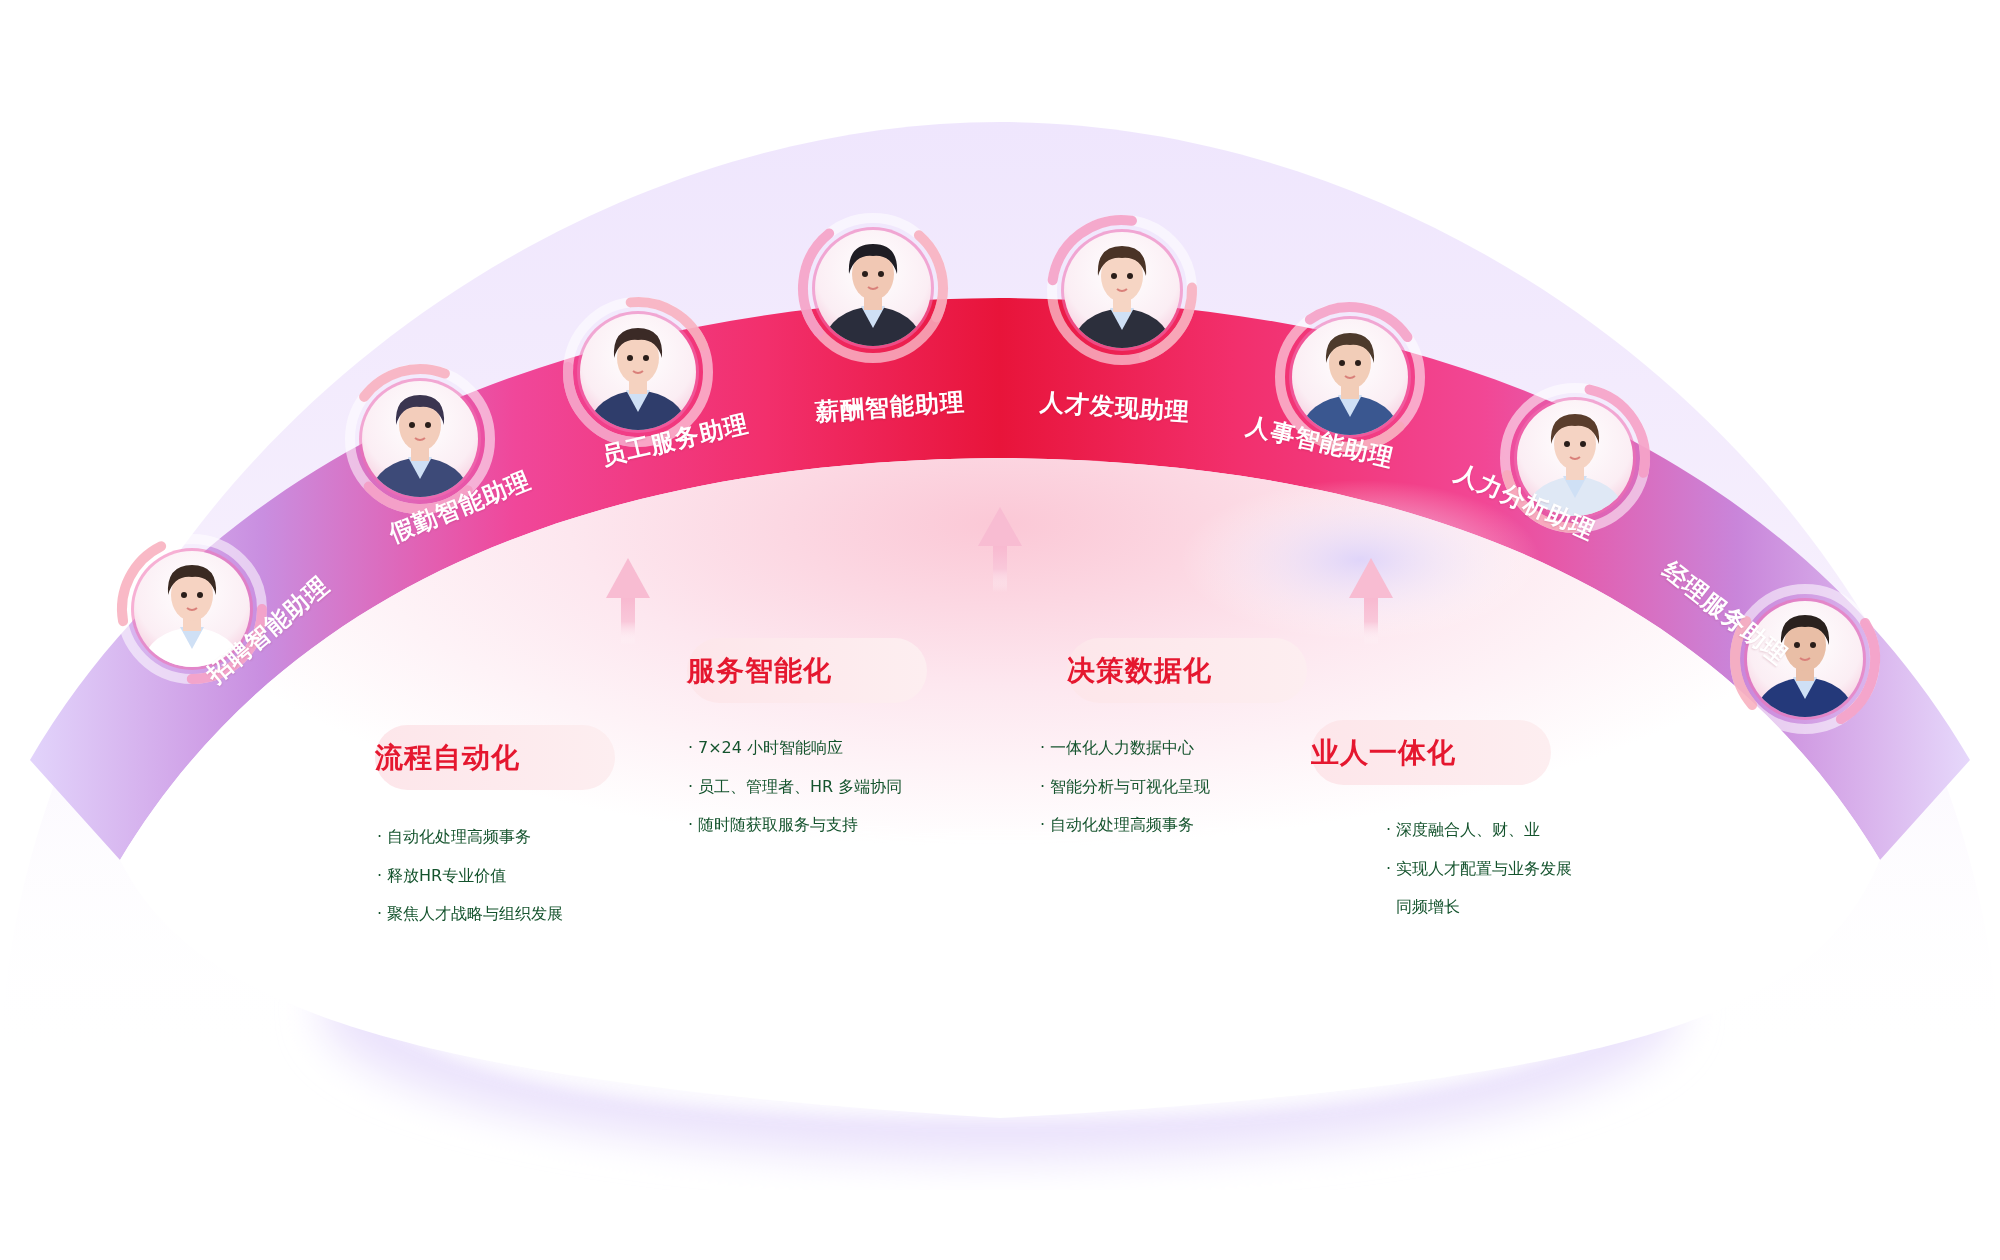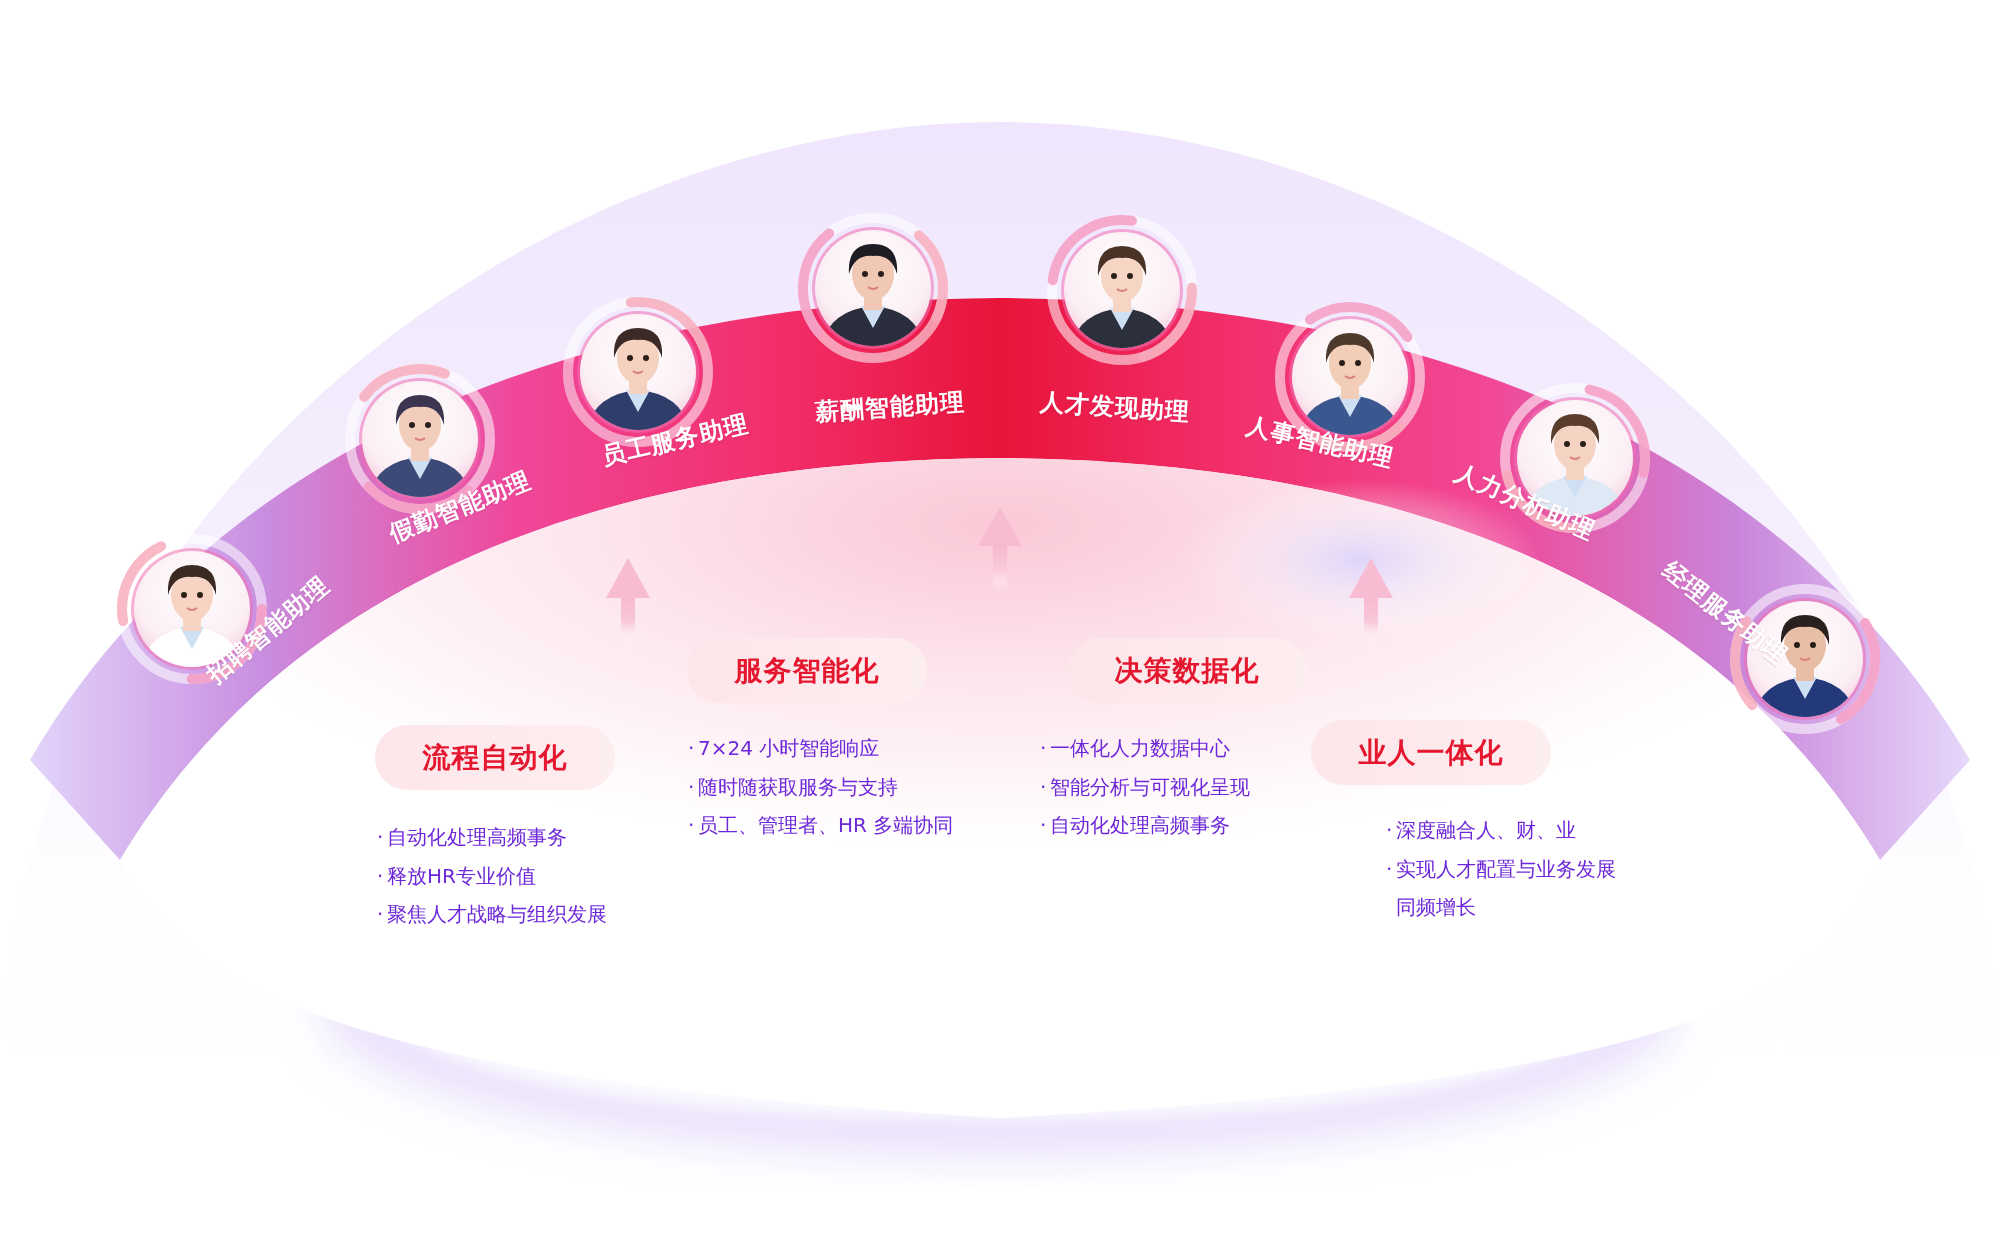--- a/index.html
+++ b/index.html
@@ -19,27 +19,27 @@
     }
 
     .avatar {
       position:absolute; width:150px; height:150px; margin-left:-75px; margin-top:-75px;
     }
     .avatar svg { position:absolute; left:0; top:0; width:150px; height:150px; overflow:visible; }
 
     .pill {
       position:absolute; width:240px; height:65px; border-radius:33px;
       background:linear-gradient(90deg,#fde6ea 0%,#fdeef0 100%);
-      display:flex; align-items:center; justify-content:center;
+      display:flex; align-items:center; justify-content:flex-start;
     }
     .pill-title { color:#e5172f; font-weight:bold; font-size:28px; letter-spacing:1px; }
 
     .bullets { position:absolute; margin:0; padding:0; list-style:none; }
     .bullets li {
-      font-size:20px; line-height:38.5px; color:#6d28d9; white-space:nowrap;
+      font-size:16px; line-height:38.5px; color:#14532d; white-space:nowrap;
     }
     .bullets li .dot { display:inline-block; width:10px; }
     .bullets li.cont { padding-left:10px; }
   </style>
 </head>
 <body>
 
 <div id="stage">
   <svg class="bg" viewBox="0 0 2000 1260">
     <defs>
@@ -362,22 +362,22 @@
       <ul class="bullets" style="left: 377px; top: 818px;">
         <li><span class="dot">·</span><span>自动化处理高频事务</span></li>
         <li><span class="dot">·</span><span>释放HR专业价值</span></li>
         <li><span class="dot">·</span><span>聚焦人才战略与组织发展</span></li>
       </ul>
       <div class="pill" style="left: 687px; top: 638px;">
         <span class="pill-title">服务智能化</span>
       </div>
       <ul class="bullets" style="left: 688px; top: 729px;">
         <li><span class="dot">·</span><span>7×24 小时智能响应</span></li>
+        <li><span class="dot">·</span><span>员工、管理者、HR 多端协同</span></li>
         <li><span class="dot">·</span><span>随时随获取服务与支持</span></li>
-        <li><span class="dot">·</span><span>员工、管理者、HR 多端协同</span></li>
       </ul>
       <div class="pill" style="left: 1067px; top: 638px;">
         <span class="pill-title">决策数据化</span>
       </div>
       <ul class="bullets" style="left: 1040px; top: 729px;">
         <li><span class="dot">·</span><span>一体化人力数据中心</span></li>
         <li><span class="dot">·</span><span>智能分析与可视化呈现</span></li>
         <li><span class="dot">·</span><span>自动化处理高频事务</span></li>
       </ul>
       <div class="pill" style="left: 1311px; top: 720px;">

